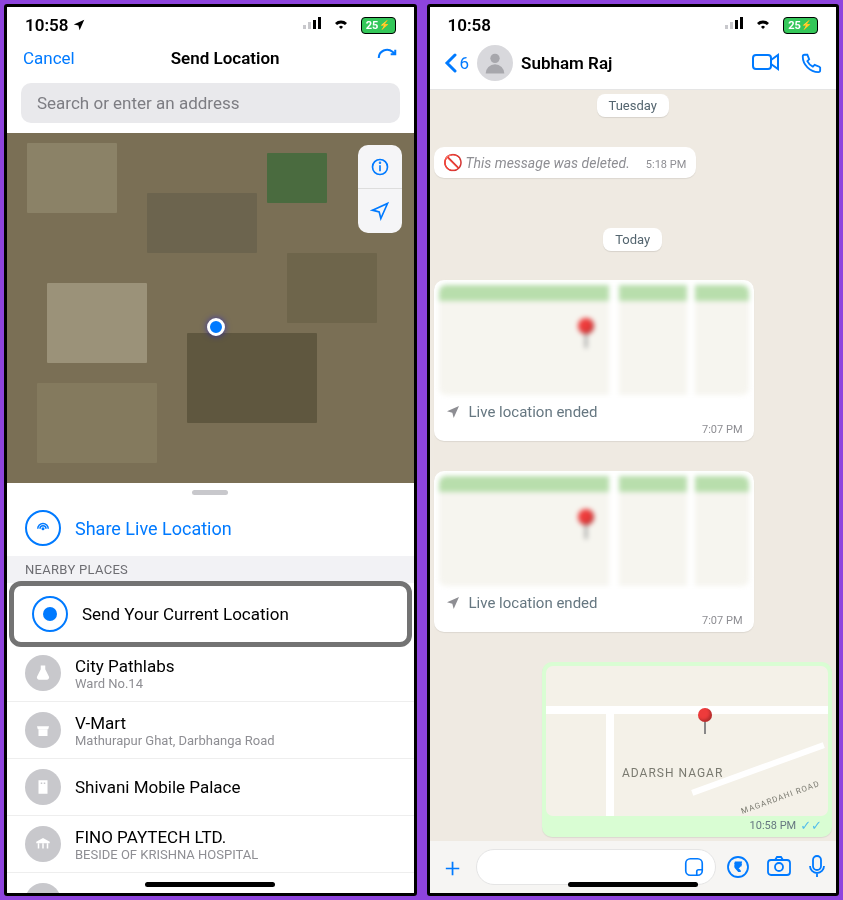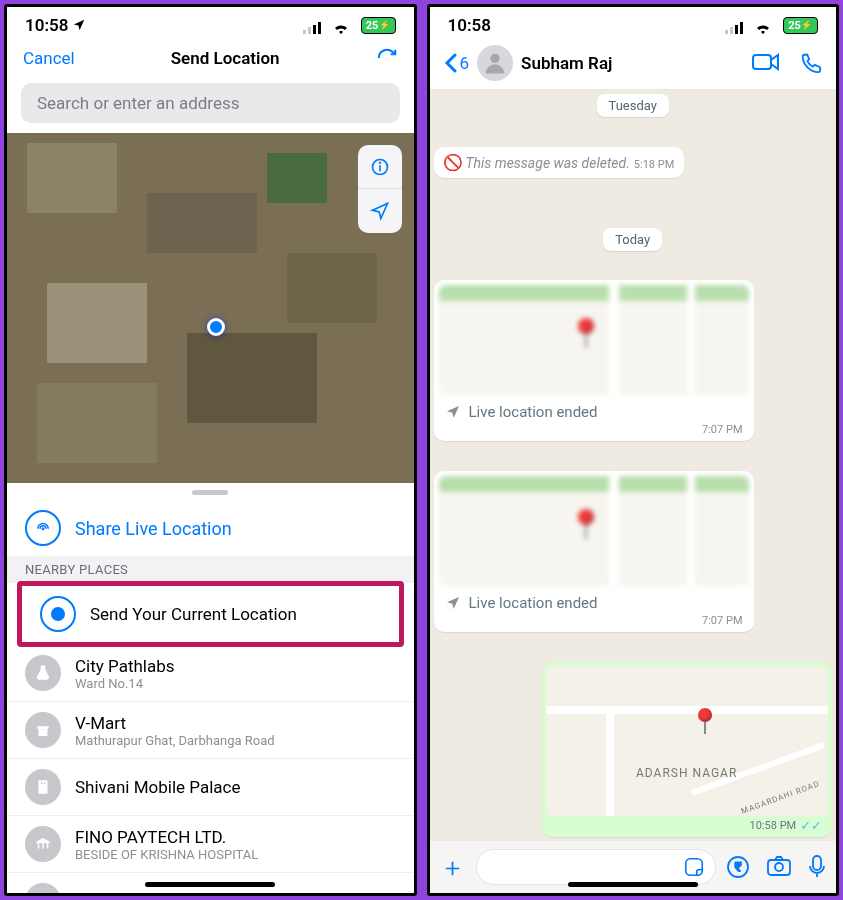--- a/index.html
+++ b/index.html
@@ -2,21 +2,21 @@
 <html><head>
 <meta charset="utf-8">
 <style>
   * { margin: 0; padding: 0; box-sizing: border-box; font-family: -apple-system, BlinkMacSystemFont, "Segoe UI", Roboto, Helvetica, Arial, sans-serif; }
   body { background: #8e44dd; display: flex; gap: 10px; padding: 4px; width: 843px; height: 900px; }
   .phone { flex: 1; background: #ffffff; border: 3px solid #000; border-radius: 3px; display: flex; flex-direction: column; overflow: hidden; position: relative; }
 
   
   .status-bar { display: flex; justify-content: space-between; align-items: center; padding: 8px 18px 2px 18px; font-size: 17px; font-weight: 600; color: #000; }
   .status-left { display: flex; align-items: center; gap: 4px; }
-  .status-right { display: flex; align-items: flex-end; gap: 12px; }
+  .status-right { display: flex; align-items: flex-start; gap: 12px; }
   .battery { display: inline-flex; align-items: center; background: #34c759; color: #fff; font-size: 11px; font-weight: 700; padding: 1px 4px; border-radius: 4px; border: 1px solid #000; }
 
   
   .header1 { display: flex; align-items: center; justify-content: space-between; padding: 10px 16px; }
   .header1 .title { font-size: 17px; font-weight: 600; }
   .cancel-btn { color: #007aff; font-size: 17px; cursor: pointer; }
   .refresh-icon { color: #007aff; }
 
   .search-box { margin: 4px 14px 10px 14px; background: #e9e9ec; border-radius: 10px; padding: 10px 16px; color: #7d7d83; font-size: 17px; }
 
@@ -37,37 +37,37 @@
 
   .row { display: flex; align-items: center; gap: 14px; padding: 10px 18px; border-bottom: 1px solid #eee; cursor: pointer; }
   .row .ricon { width: 36px; height: 36px; border-radius: 50%; background: #c8c8cc; display: flex; align-items: center; justify-content: center; color: #fff; flex-shrink: 0; }
   .row .rtext { display: flex; flex-direction: column; }
   .row .rtitle { font-size: 17px; color: #000; }
   .row .rsub { font-size: 13px; color: #8e8e93; }
 
   .row-current .ricon { background: none; border: 2px solid #007aff; }
   .row-current .ricon .inner { width: 14px; height: 14px; border-radius: 50%; background: #007aff; }
 
-  .highlight-box { border: 5px solid #be185d; border-radius: 4px; margin: -2px 10px; }
+  .highlight-box { border: 5px solid #737373; border-radius: 12px; margin: -2px 2px; }
 
   .home-indicator { position: absolute; bottom: 6px; left: 50%; transform: translateX(-50%); width: 130px; height: 5px; background: #000; border-radius: 3px; }
 
   
   .chat-header { display: flex; align-items: center; padding: 8px 14px; gap: 8px; border-bottom: 1px solid #e5e5e5; }
   .back-btn { color: #007aff; font-size: 22px; display: flex; align-items: center; gap: 2px; cursor: pointer; }
   .avatar { width: 36px; height: 36px; background: #d8d8dc; border-radius: 50%; display: flex; align-items: center; justify-content: center; }
   .chat-name { font-size: 17px; font-weight: 600; flex: 1; }
   .chat-actions { display: flex; gap: 20px; color: #007aff; }
 
   .chat-body { flex: 1; background: #efeae2; padding: 4px; display: flex; flex-direction: column; gap: 8px; overflow: hidden; position: relative; justify-content: space-between; }
   .date-chip { align-self: center; background: #fff; padding: 4px 12px; border-radius: 8px; font-size: 13px; color: #54656f; box-shadow: 0 1px 1px rgba(0,0,0,.1); }
 
   .msg-in { align-self: flex-start; background: #fff; border-radius: 10px; padding: 6px 10px; display: flex; align-items: baseline; gap: 2px; box-shadow: 0 1px 1px rgba(0,0,0,.08); }
   .msg-in .deleted { color: #8e8e93; font-style: italic; font-size: 14px; }
-  .msg-in .time { color: #8e8e93; font-size: 11px; margin-left: 2px; }
+  .msg-in .time { color: #8e8e93; font-size: 11px; margin-left: 14px; }
 
   .loc-card { align-self: flex-start; background: #fff; border-radius: 10px; padding: 5px; width: 320px; display: flex; flex-direction: column; box-shadow: 0 1px 1px rgba(0,0,0,.08); }
   .loc-map { height: 110px; border-radius: 7px; position: relative; overflow: hidden; background: #f6f5ef; filter: blur(2.5px); }
   .green-strip { position: absolute; top: 0; left: 0; right: 0; height: 16px; background: #b8deac; }
   .road-v { position: absolute; background: #fff; }
   .pin { position: absolute; left: 45%; top: 30%; }
   .pin .head { width: 16px; height: 16px; background: #ee3b3b; border-radius: 50%; box-shadow: inset -2px -2px 3px rgba(0,0,0,.25); }
   .pin .stick { width: 2px; height: 14px; background: #888; margin: 0 auto; }
   .loc-footer { display: flex; align-items: center; gap: 8px; padding: 8px 6px 2px 6px; color: #667781; font-size: 15px; }
   .loc-time { text-align: right; font-size: 11px; color: #8e8e93; padding-right: 6px; }
@@ -361,21 +361,21 @@
 
     <div class="msg-out-loc">
       <div class="omap">
         <div style="position:absolute;background:#fff;width:100%;height:8px;top:40px"></div>
         <div style="position:absolute;background:#fff;width:8px;height:110px;left:60px;top:40px"></div>
         <div style="position:absolute;background:#fff;width:140px;height:6px;right:0;top:100px;transform:rotate(-20deg)"></div>
         <div style="position:absolute;left:54%;top:28%">
             <div style="width:14px;height:14px;background:#ee3b3b;border-radius:50%;box-shadow:inset -2px -2px 3px rgba(0,0,0,.25)"></div>
             <div style="width:2px;height:12px;background:#888;margin:0 auto"></div>
           </div>
-        <div class="area-label" style="left:90px;top:100px">ADARSH NAGAR</div>
+        <div class="area-label" style="left:76px;top:100px">ADARSH NAGAR</div>
         <div class="area-label" style="right:6px;bottom:14px;font-size:8px;transform:rotate(-20deg)">MAGARDAHI ROAD</div>
       </div>
       <div class="out-time">
         <span>10:58 PM</span>
         <span class="double-check">✓✓</span>
       </div>
     </div>
   </div>
 
   <div class="input-bar">

